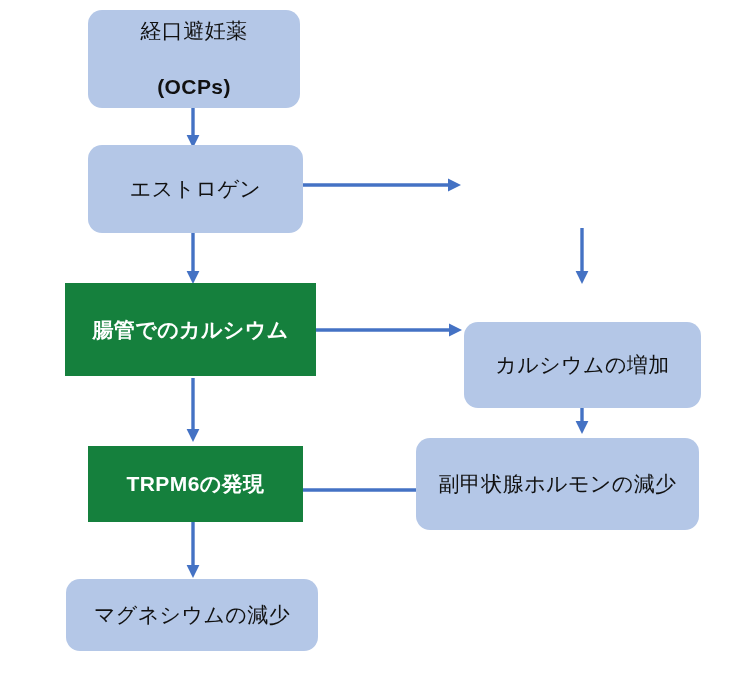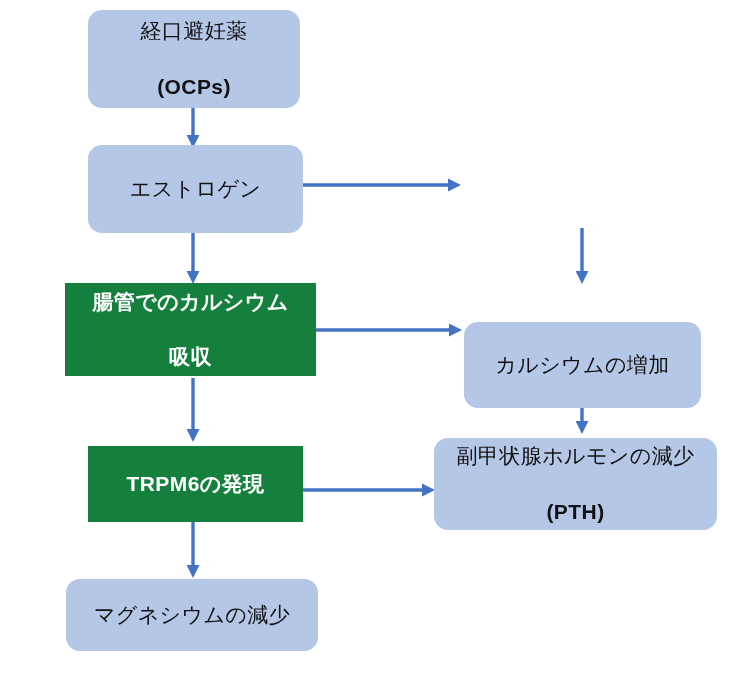--- a/index.html
+++ b/index.html
@@ -130,21 +130,20 @@
 
   <div class="node light" style="left:88px; top:145px; width:215px; height:88px;">
     <div>
       <div>エストロゲン</div>
     </div>
   </div>
 
   <div class="node dark" style="left:65px; top:283px; width:251px; height:93px;">
     <div>
       <div>腸管でのカルシウム</div>
-      <div>吸収</div>
     </div>
   </div>
 
   <div class="node dark" style="left:88px; top:446px; width:215px; height:76px;text-align:center;">
     <div>
       <div>TRPM6の発現</div>
     </div>
   </div>
 
   <div class="node light" style="left:66px; top:579px; width:252px; height:72px;">
@@ -153,20 +152,19 @@
     </div>
   </div>
 
 
   <div class="node light" style="left:464px; top:293px; width:237px; height:86px;margin-top:29px;">
     <div>
       <div>カルシウムの増加</div>
     </div>
   </div>
 
-  <div class="node light" style="left:434px; top:438px; width:283px; height:92px;">
+  <div class="node light" style="left:416px; top:438px; width:283px; height:92px;">
     <div>
       <div>副甲状腺ホルモンの減少</div>
-      <div class="sub">(PTH)</div>
     </div>
   </div>
 
 </div>
 
 </body></html>

